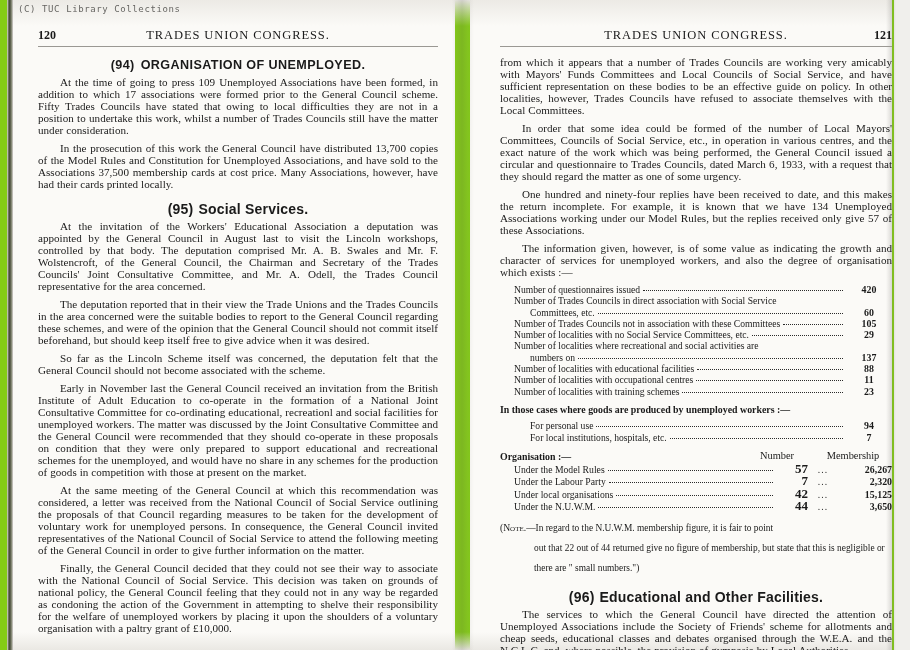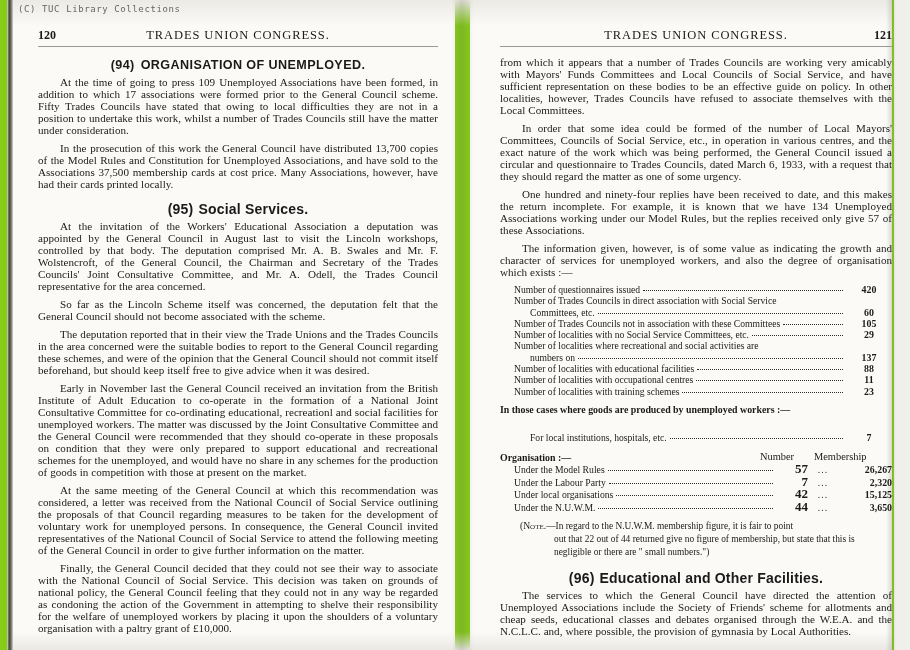--- a/index.html
+++ b/index.html
@@ -167,37 +167,37 @@
     text-align: center;
     font-weight: bold;
     font-size: 9.9px;
   }
   .stat-row.nodots .leader { border-bottom: none; }
 
   .stats-intro {
     font-size: 9.9px;
     line-height: 11.4px;
     font-weight: bold;
-    margin: 7px 0 17px 0;
+    margin: 7px 0 5px 0;
   }
 
   
   .org-table {
     margin: 7px 0 3px 0;
     font-size: 9.7px;
     line-height: 11.4px;
   }
   .org-head {
     display: flex;
     justify-content: flex-end;
     font-size: 10.4px;
     margin-bottom: 1px;
   }
   .org-head .h-number     { width: 74px; text-align: center; }
-  .org-head .h-membership { width: 78px; text-align: left; }
+  .org-head .h-membership { width: 78px; text-align: center; }
   .org-label-line {
     font-weight: bold;
     font-size: 9.9px;
     margin-top: -11px;
   }
   .org-row {
     display: flex;
     align-items: baseline;
     white-space: nowrap;
     padding-left: 14px;
@@ -223,23 +223,23 @@
     letter-spacing: 1px;
   }
   .org-row .mem {
     flex: 0 0 54px;
     text-align: right;
     font-weight: bold;
     font-size: 9.9px;
   }
 
   .note {
-    margin: 6px 0 0 20px;
+    margin: 6px 0 0 0;
     font-size: 9.4px;
-    line-height: 13px;
+    line-height: 20px;
     text-indent: -10px;
     padding-left: 10px;
   }
   .note .note-lbl {
     font-variant: small-caps;
     font-size: 9.6px;
   }
   .note .note-body { display: block; padding-left: 24px; text-indent: 0; }
   .note .note-first { text-indent: 0; padding-left: 0; display: inline; }
 </style>
@@ -270,22 +270,22 @@
     <h2 class="section-head">
       <span class="num">(94)</span><span>ORGANISATION OF UNEMPLOYED.</span>
     </h2>
     <p class="body">At the time of going to press 109 Unemployed Associations have been formed, in addition to which 17 associations were formed prior to the General Council scheme. Fifty Trades Councils have stated that owing to local difficulties they are not in a position to undertake this work, whilst a number of Trades Councils still have the matter under consideration.</p>
     <p class="body">In the prosecution of this work the General Council have distributed 13,700 copies of the Model Rules and Constitution for Unemployed Associations, and have sold to the Associations 37,500 membership cards at cost price. Many Associations, however, have had their cards printed locally.</p>
 
     <h3 class="sub-head">
       <span class="num">(95)</span><span>Social Services.</span>
     </h3>
     <p class="body">At the invitation of the Workers' Educational Association a deputation was appointed by the General Council in August last to visit the Lincoln workshops, controlled by that body. The deputation comprised Mr. A. B. Swales and Mr. F. Wolstencroft, of the General Council, the Chairman and Secretary of the Trades Councils' Joint Consultative Committee, and Mr. A. Odell, the Trades Council representative for the area concerned.</p>
+    <p class="body">The deputation reported that in their view the Trade Unions and the Trades Councils in the area concerned were the suitable bodies to report to the General Council regarding these schemes, and were of the opinion that the General Council should not commit itself beforehand, but should keep itself free to give advice when it was desired.</p>
     <p class="body">So far as the Lincoln Scheme itself was concerned, the deputation felt that the General Council should not become associated with the scheme.</p>
-    <p class="body">The deputation reported that in their view the Trade Unions and the Trades Councils in the area concerned were the suitable bodies to report to the General Council regarding these schemes, and were of the opinion that the General Council should not commit itself beforehand, but should keep itself free to give advice when it was desired.</p>
     <p class="body">Early in November last the General Council received an invitation from the British Institute of Adult Education to co-operate in the formation of a National Joint Consultative Committee for co-ordinating educational, recreationl and social facilities for unemployed workers. The matter was discussed by the Joint Consultative Committee and the General Council were recommended that they should co-operate in these proposals on condition that they were only prepared to support educational and recreational schemes for the unemployed, and would have no share in any schemes for the production of goods in competition with those at present on the market.</p>
     <p class="body">At the same meeting of the General Council at which this recommendation was considered, a letter was received from the National Council of Social Service outlining the proposals of that Council regarding measures to be taken for the development of voluntary work for unemployed persons. In consequence, the General Council invited representatives of the National Council of Social Service to attend the following meeting of the General Council in order to give further information on the matter.</p>
     <p class="body">Finally, the General Council decided that they could not see their way to associate with the National Council of Social Service. This decision was taken on grounds of national policy, the General Council feeling that they could not in any way be regarded as condoning the action of the Government in attempting to shelve their responsibility for the welfare of unemployed workers by placing it upon the shoulders of a voluntary organisation with a paltry grant of £10,000.</p>
 
   </div>
 
   <div class="col col-right">
     <div class="running-head">
       <span class="folio" style="visibility:hidden">121</span>
       <span class="rh-title">TRADES UNION CONGRESS.</span>
@@ -347,20 +347,25 @@
       <div class="stat-row">
         <span class="label">Number of localities with training schemes</span>
         <span class="leader"></span>
         <span class="value">23</span>
       </div>
     </div>
 
     <div class="stats-intro">In those cases where goods are produced by unemployed workers :—</div>
     <div class="stats" style="margin-top:0">
       <div class="stat-row">
+        <span class="label indent">For personal use</span>
+        <span class="leader"></span>
+        <span class="value">94</span>
+      </div>
+      <div class="stat-row">
         <span class="label indent">For local institutions, hospitals, etc.</span>
         <span class="leader"></span>
         <span class="value">7</span>
       </div>
     </div>
 
     <div class="org-table">
       <div class="org-head">
         <span class="h-number">Number</span>
         <span class="h-membership">Membership</span>

